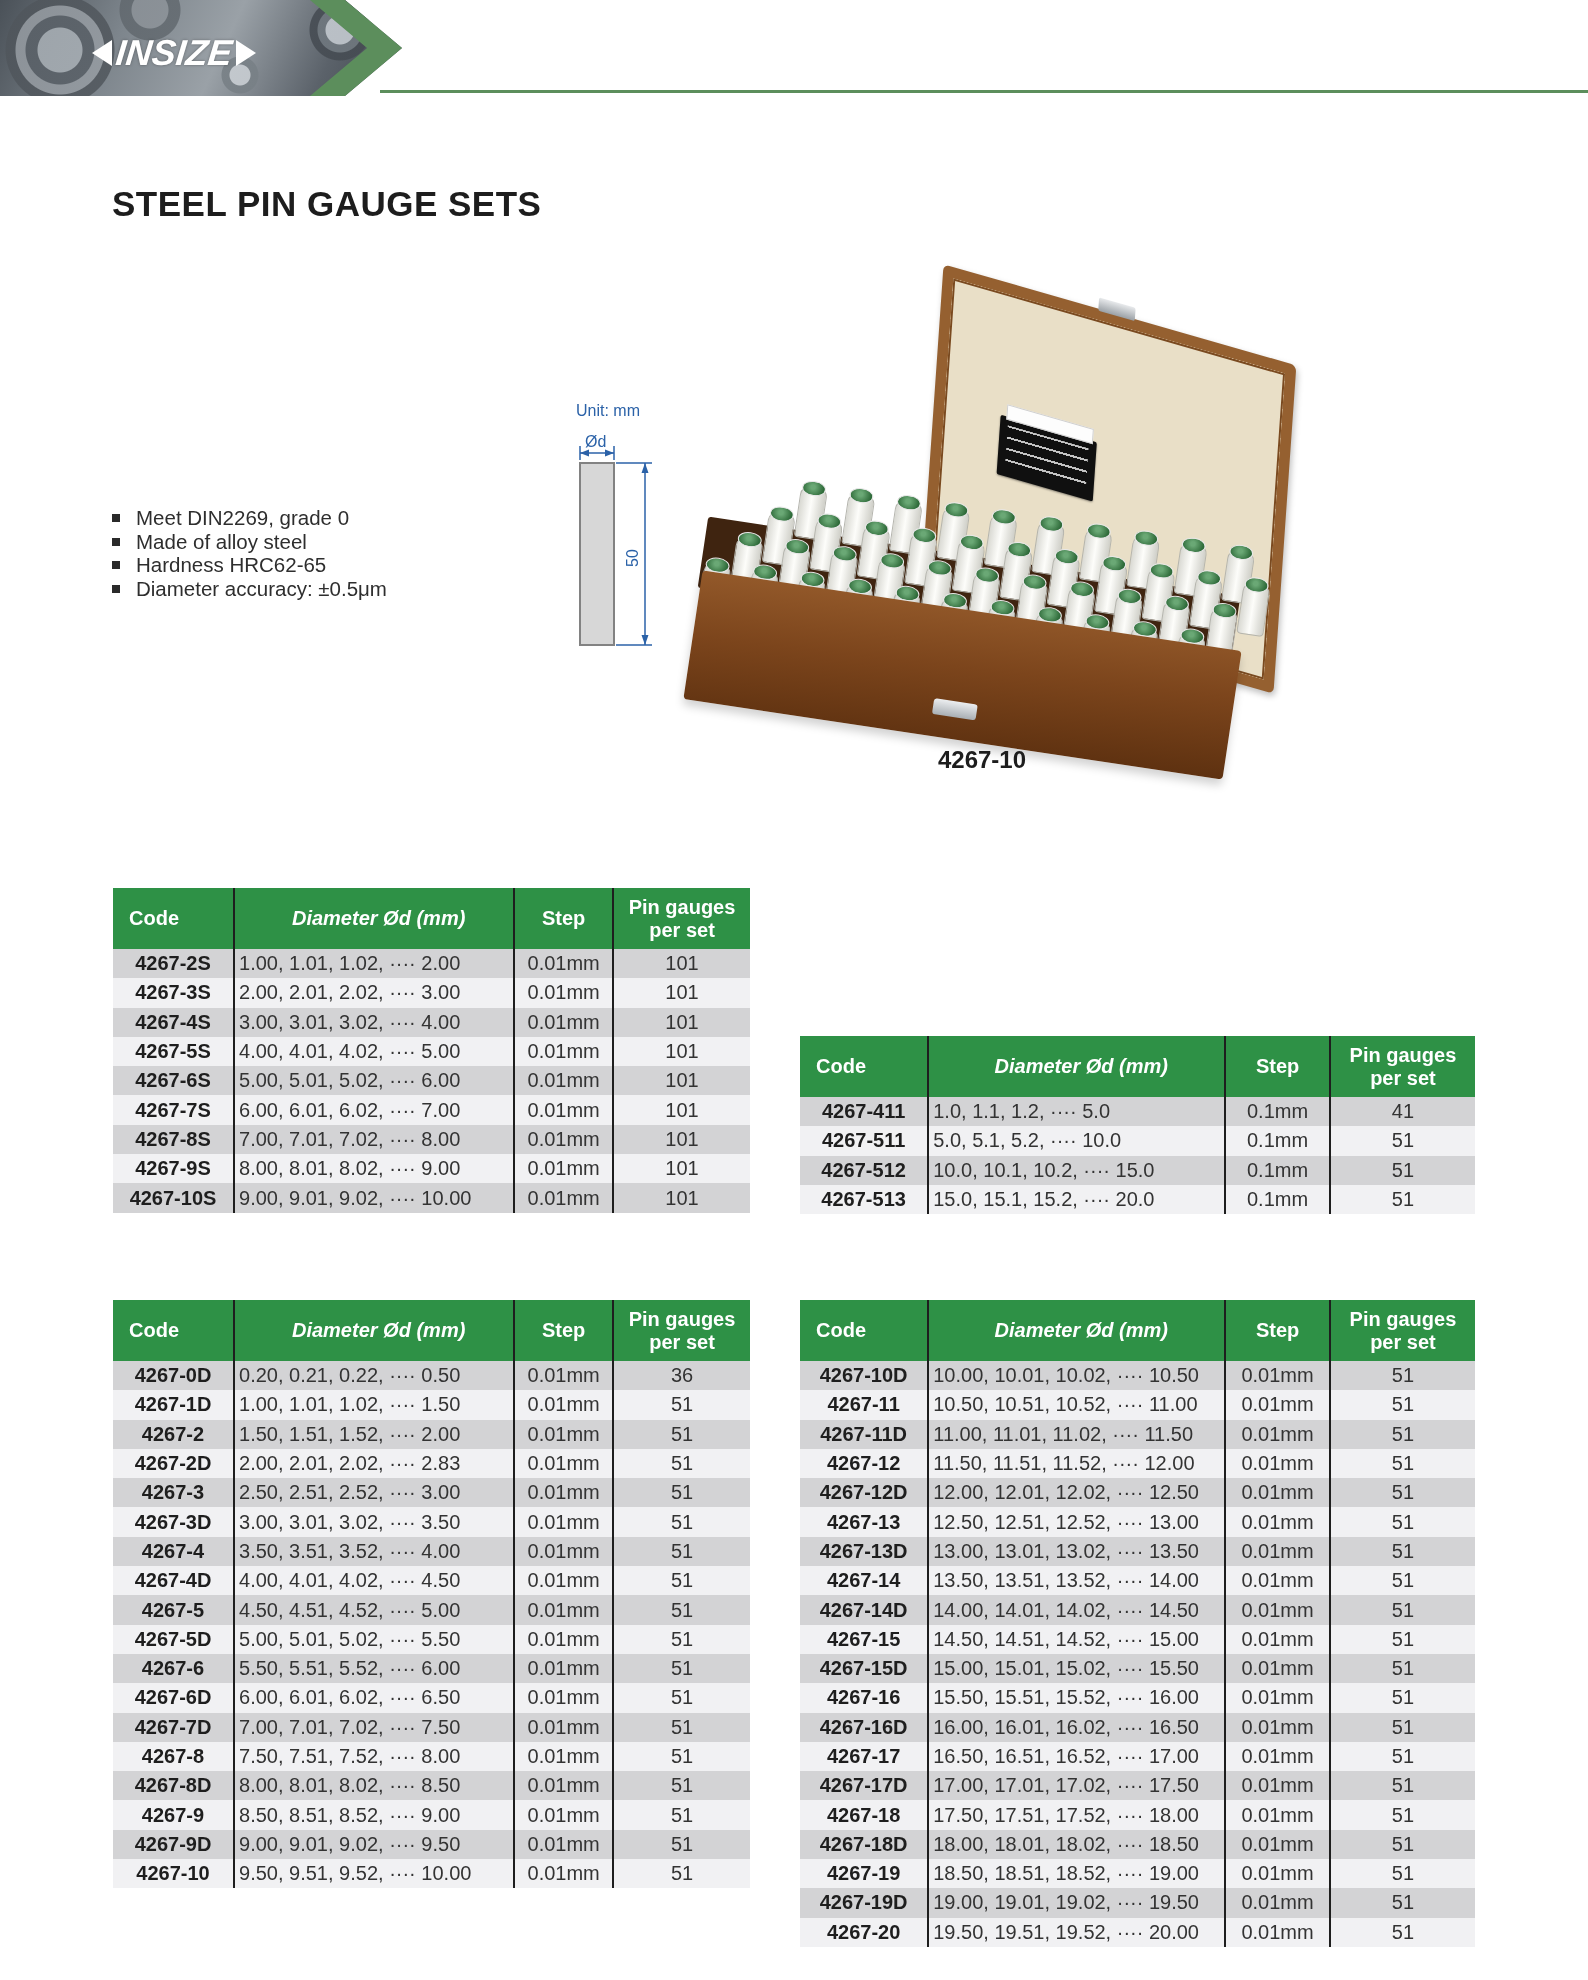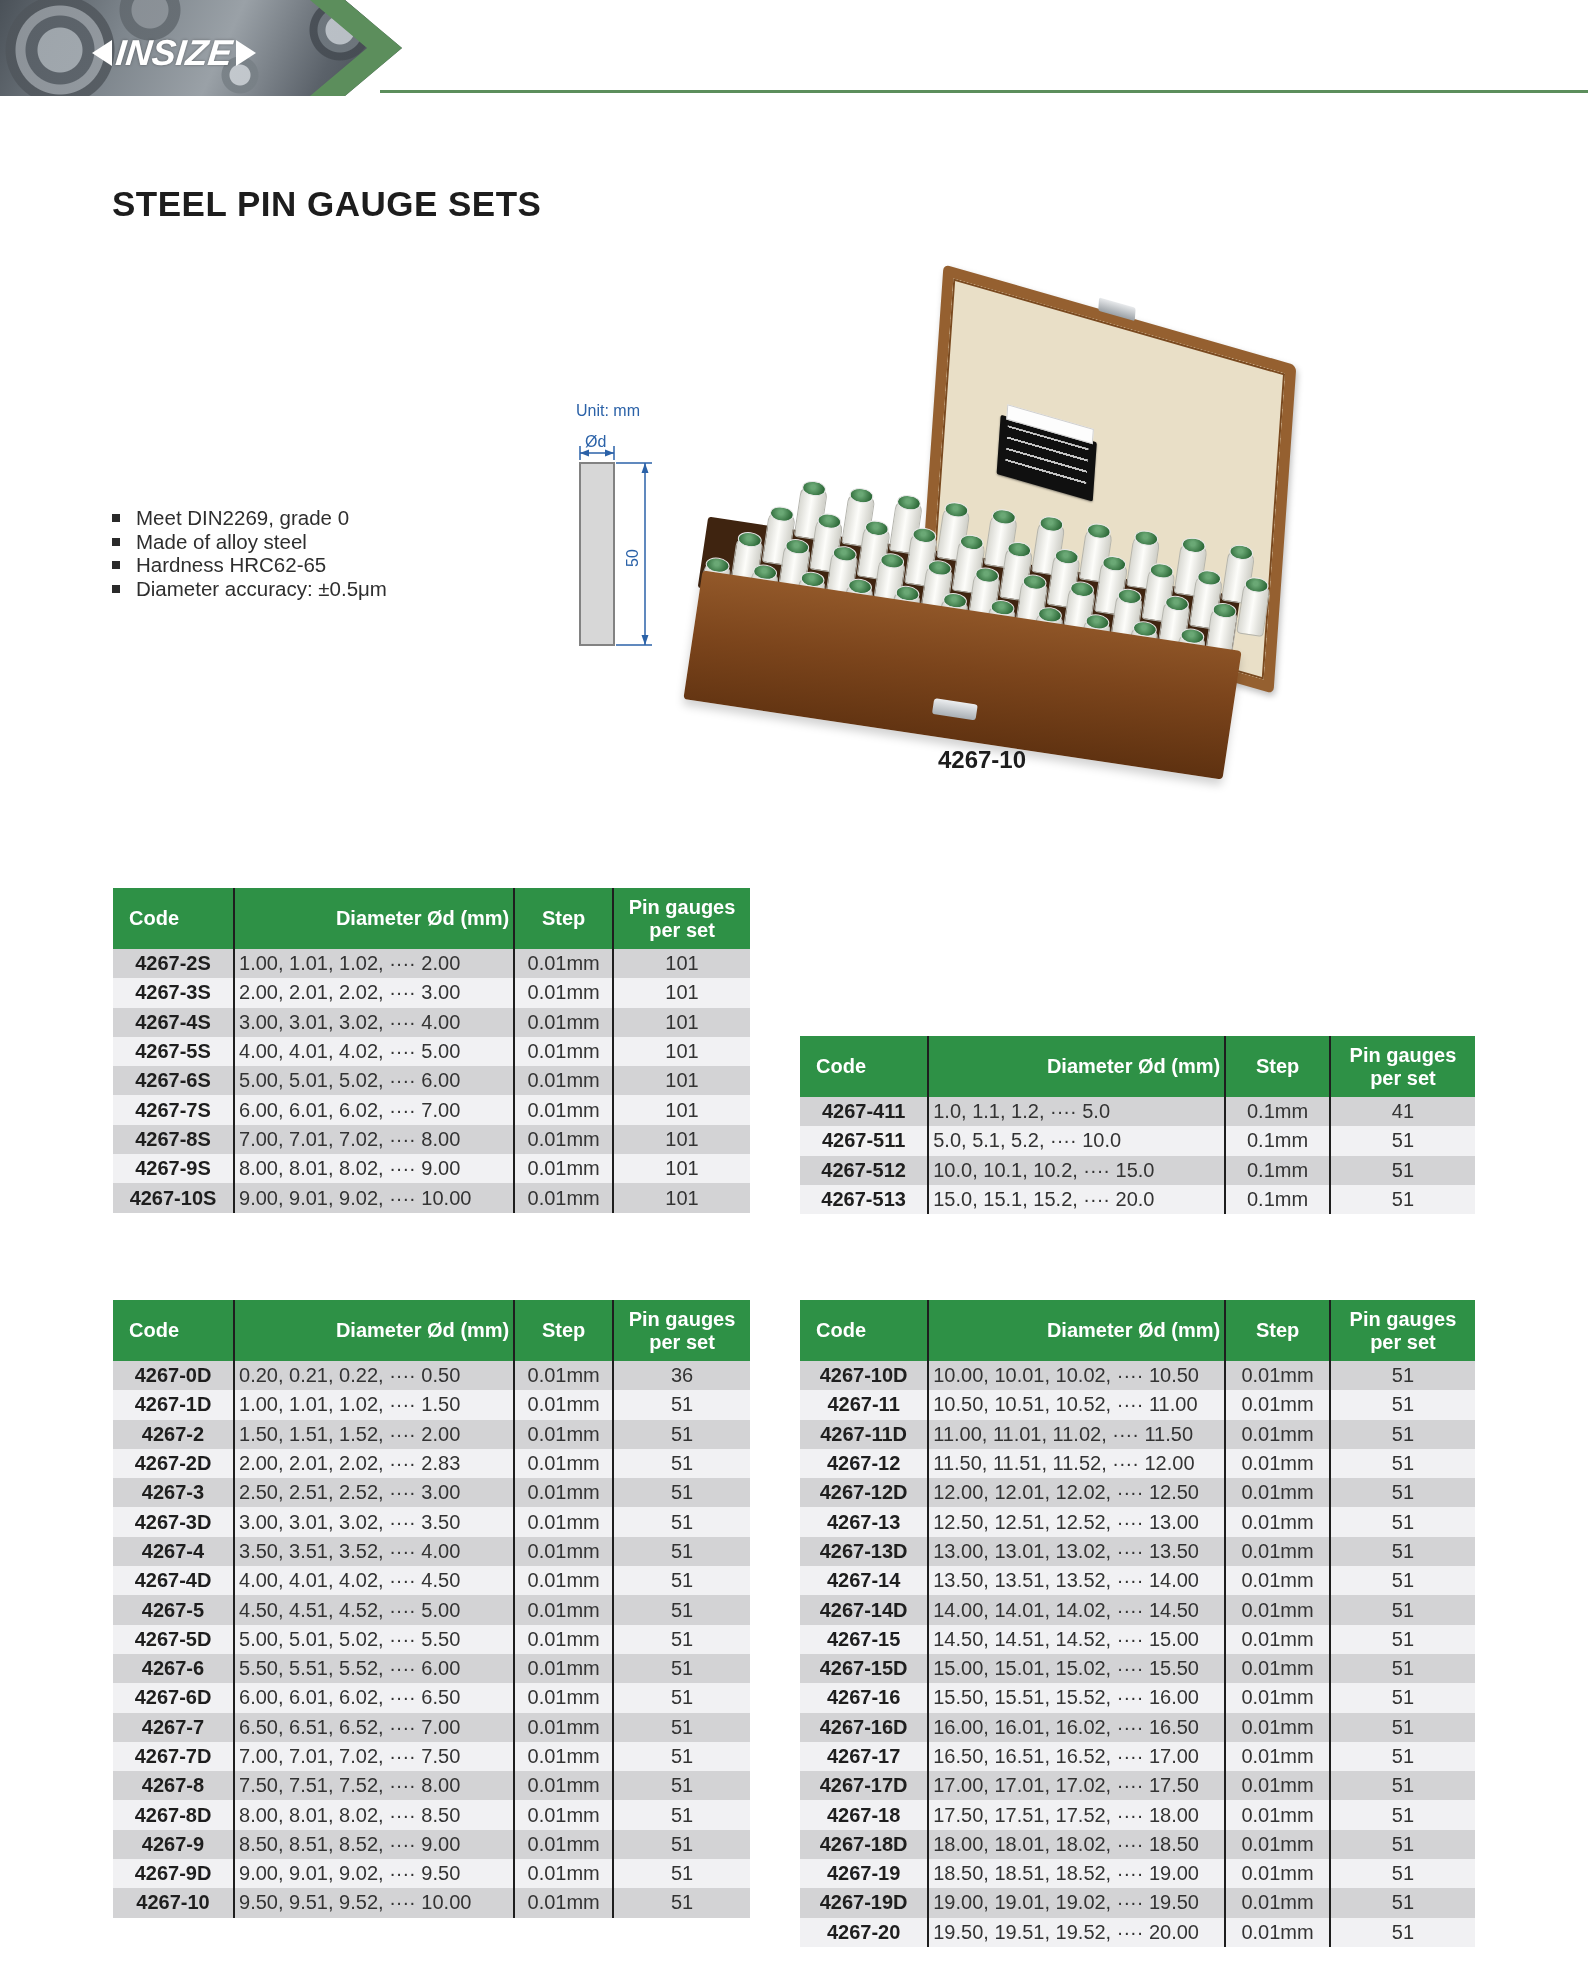--- a/index.html
+++ b/index.html
@@ -60,21 +60,21 @@
   .product-caption{position:absolute;left:902px;top:746px;width:160px;text-align:center;
     font-size:24px;font-weight:bold;color:#1d1d1d;}
 
   
   .spec-table{position:absolute;border-collapse:collapse;table-layout:fixed;}
   .spec-table col.c1{width:19%;} .spec-table col.c2{width:44%;}
   .spec-table col.c3{width:15.5%;} .spec-table col.c4{width:21.5%;}
   .spec-table th{background:var(--green);color:#fff;font-size:20px;font-weight:bold;height:57px;
     line-height:1.15;padding:2px 4px;text-align:center;}
   .spec-table .th-code{text-align:left;padding-left:16px;margin-left:16px;}
-  .spec-table .th-dia{text-align:right;padding-left:13px;}
+  .spec-table .th-dia{text-align:center;padding-left:13px;font-style:italic;}
   .spec-table td{font-size:20px;color:#333;height:29.3px;padding:0 4px;white-space:nowrap;overflow:hidden;}
   .spec-table td:first-child{font-weight:bold;color:#1e1e1e;text-align:center;}
   .spec-table td:nth-child(2){}
   .spec-table td:nth-child(3),.spec-table td:nth-child(4){text-align:center;}
   .spec-table th + th,.spec-table td + td{border-left:2px solid #1e1e1e;}
   .spec-table tbody tr:nth-child(odd){background:#d3d3d5;}
   .spec-table tbody tr:nth-child(even){background:#f1f1f3;}
   #table-s{left:113px;top:888px;width:637px;}
   #table-tenth{left:800px;top:1036px;width:675px;}
   #table-d-left{left:113px;top:1300px;width:637px;}
@@ -343,26 +343,20 @@
           <td>0.01mm</td>
           <td>51</td>
         </tr>
         <tr>
           <td>4267-6D</td>
           <td>6.00, 6.01, 6.02, ···· 6.50</td>
           <td>0.01mm</td>
           <td>51</td>
         </tr>
         <tr>
-          <td>4267-7</td>
-          <td>6.50, 6.51, 6.52, ···· 7.00</td>
-          <td>0.01mm</td>
-          <td>51</td>
-        </tr>
-        <tr>
           <td>4267-7D</td>
           <td>7.00, 7.01, 7.02, ···· 7.50</td>
           <td>0.01mm</td>
           <td>51</td>
         </tr>
         <tr>
           <td>4267-8</td>
           <td>7.50, 7.51, 7.52, ···· 8.00</td>
           <td>0.01mm</td>
           <td>51</td>

